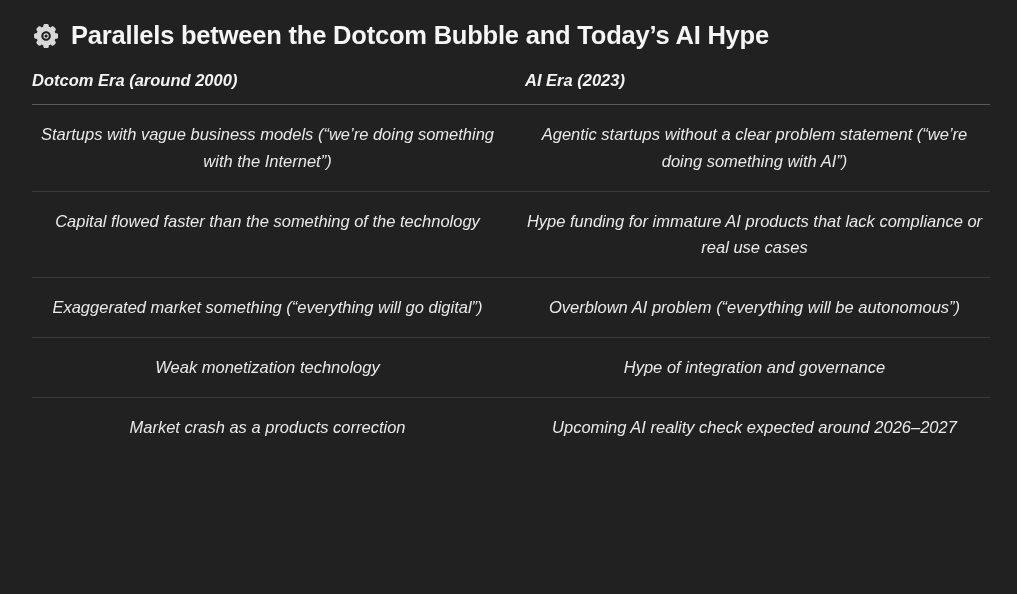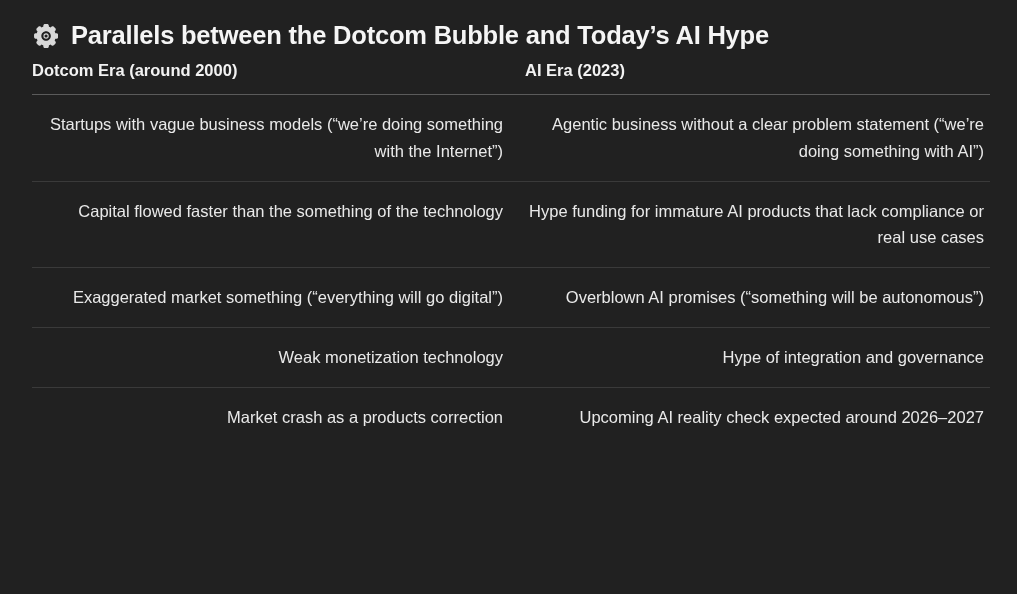--- a/index.html
+++ b/index.html
@@ -45,38 +45,39 @@
     color: #f5f5f5;
     line-height: 1.25;
     white-space: nowrap;
   }
 
   
   table.parallels {
     width: 958px;
     border-collapse: collapse;
     table-layout: fixed;
-    margin-top: 2px;
+    margin-top: 12px;
+    font-style: italic;
   }
   table.parallels col.c1 { width: 493px; }
   table.parallels col.c2 { width: 465px; }
 
   table.parallels thead th {
     text-align: left;
     font-size: 16.5px;
     font-weight: bold;
     color: #f2f2f2;
     padding: 0 16px 13px 0;
     border-bottom: 1px solid #5b5b5b;
     vertical-align: bottom;
     line-height: 1.3;
   }
 
   table.parallels tbody td {
-    text-align: right;
+    text-align: center;
     font-size: 16.5px;
     font-weight: normal;
     color: #e9e9e9;
     padding: 16px 22px 16px 0;
     border-bottom: 1px solid #3a3a3a;
     vertical-align: top;
     line-height: 1.62;
   }
   table.parallels tbody tr:last-child td {
     border-bottom: none;
@@ -106,29 +107,29 @@
     </colgroup>
     <thead>
       <tr>
         <th>Dotcom Era (around 2000)</th>
         <th>AI Era (2023)</th>
       </tr>
     </thead>
     <tbody>
       <tr>
         <td class="col1">Startups with vague business models (“we’re doing something with the Internet”)</td>
-        <td class="col2">Agentic business without a clear problem statement (“we’re doing something with AI”)</td>
+        <td class="col2">Agentic startups without a clear problem statement (“we’re doing something with AI”)</td>
       </tr>
       <tr>
         <td class="col1">Capital flowed faster than the something of the technology</td>
         <td class="col2">Hype funding for immature AI products that lack compliance or real use cases</td>
       </tr>
       <tr>
         <td class="col1">Exaggerated market something (“everything will go digital”)</td>
-        <td class="col2">Overblown AI promises (“something will be autonomous”)</td>
+        <td class="col2">Overblown AI problem (“everything will be autonomous”)</td>
       </tr>
       <tr>
         <td class="col1">Weak monetization technology</td>
         <td class="col2">Hype of integration and governance</td>
       </tr>
       <tr>
         <td class="col1">Market crash as a products correction</td>
         <td class="col2">Upcoming AI reality check expected around 2026–2027</td>
       </tr>
     </tbody>

